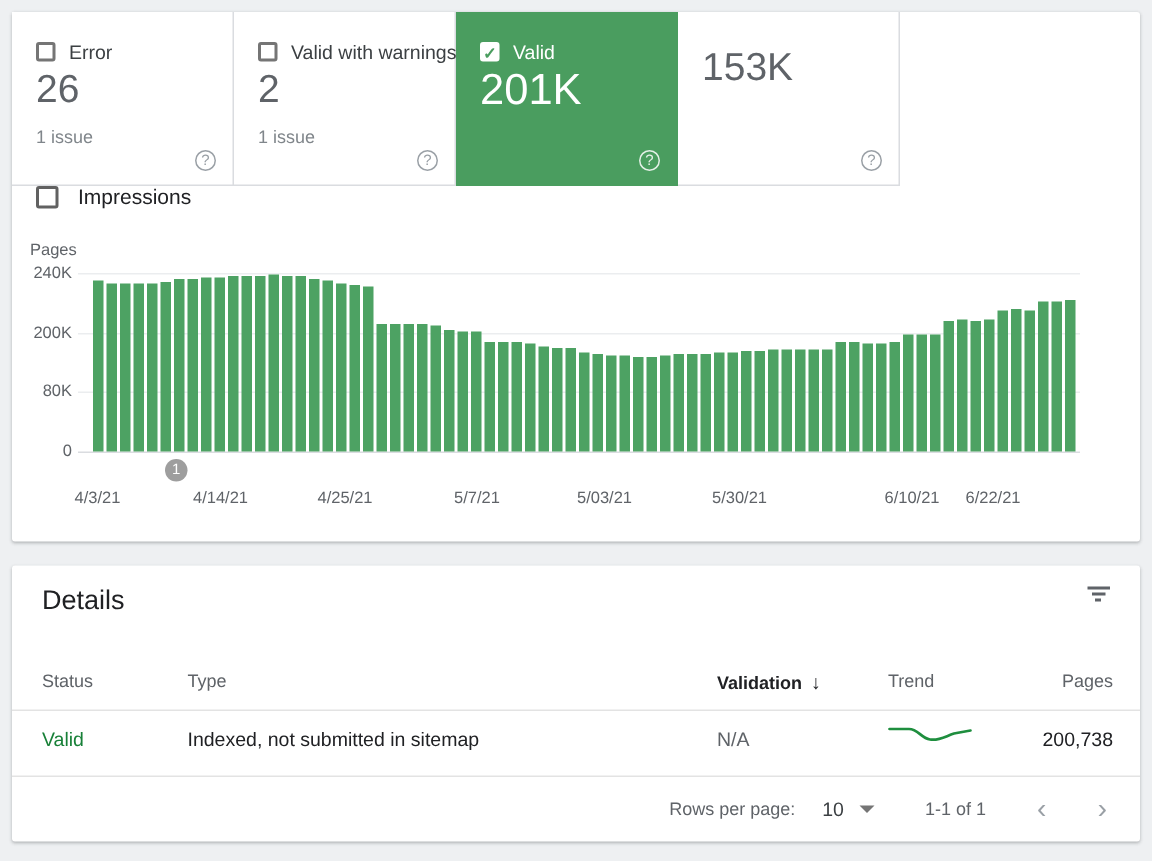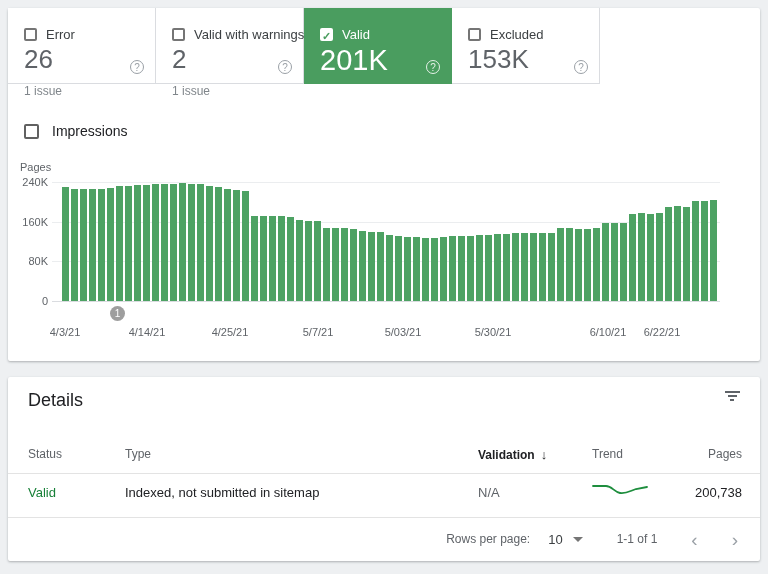--- a/index.html
+++ b/index.html
@@ -4,21 +4,21 @@
 <style>
   * { margin:0; padding:0; box-sizing:border-box; }
   body { background:#eef0f2; font-family:"Liberation Sans", sans-serif; }
   .page { position:relative; width:768px; height:574px; background:#eef0f2; overflow:hidden; }
   .panel { position:absolute; left:8px; width:752px; background:#fff; border-radius:2px;
            box-shadow:0 1px 2px rgba(60,64,67,.25), 0 1px 3px rgba(60,64,67,.12); }
   .panel-top { top:8px; height:353px; }
   .panel-details { top:377px; height:184px; }
 
   
-  .cards { position:absolute; top:0; left:0; height:76px; display:flex;border-radius:12px; }
+  .cards { position:absolute; top:0; left:0; height:116px; display:flex;border-radius:12px; }
   .card { width:148px; position:relative; border-right:1px solid #dadce0; border-bottom:1px solid #dadce0;
           padding:19px 12px 0 16px; cursor:pointer; background:#fff; }
   .cb-row { display:flex; align-items:center; gap:9px; }
   .checkbox { width:13px; height:13px; border:2px solid #757575; border-radius:2px; background:#fff; flex:none; }
   .card-label { font-size:13px; color:#3c4043; white-space:nowrap; }
   .card-value { font-size:26px; color:#5f6368; margin-top:2px; }
   .card-issues { font-size:12px; color:#80868b; margin-top:9px; }
   .help { position:absolute; right:11px; bottom:9px; width:14px; height:14px; border:1px solid #9aa0a6;
           border-radius:50%; color:#9aa0a6; font-size:10px; line-height:13px; text-align:center; cursor:pointer; }
   .card.selected { background:#4a9d5f; border-bottom-color:#4a9d5f; border-right-color:#4a9d5f; }
@@ -102,38 +102,34 @@
       <div class="card selected">
         <div class="cb-row">
           <span class="checkbox">✓</span>
           <span class="card-label">Valid</span>
         </div>
         <div class="card-value">201K</div>
         <span class="help">?</span>
       </div>
 
       <div class="card">
-        <div class="cb-row">
-          <span class="checkbox"></span>
-          <span class="card-label">Excluded</span>
-        </div>
         <div class="card-value">153K</div>
         <span class="help">?</span>
       </div>
     </div>
 
     <div class="impressions">
       <span class="box"></span>
       <span class="lbl">Impressions</span>
     </div>
 
     <div class="chart-ylabel">Pages</div>
     <div>
         <span class="ytick" style="top: 168px;">240K</span>
-        <span class="ytick" style="top: 208px;">160K</span>
+        <span class="ytick" style="top: 208px;">200K</span>
         <span class="ytick" style="top: 247px;">80K</span>
         <span class="ytick" style="top: 287px;">0</span>
       </div>
 
     <div class="gridline" style="top:174px"></div>
     <div class="gridline" style="top:214px"></div>
     <div class="gridline" style="top:253px"></div>
     <div class="gridline zero" style="top:293px"></div>
 
     <div class="bars">

